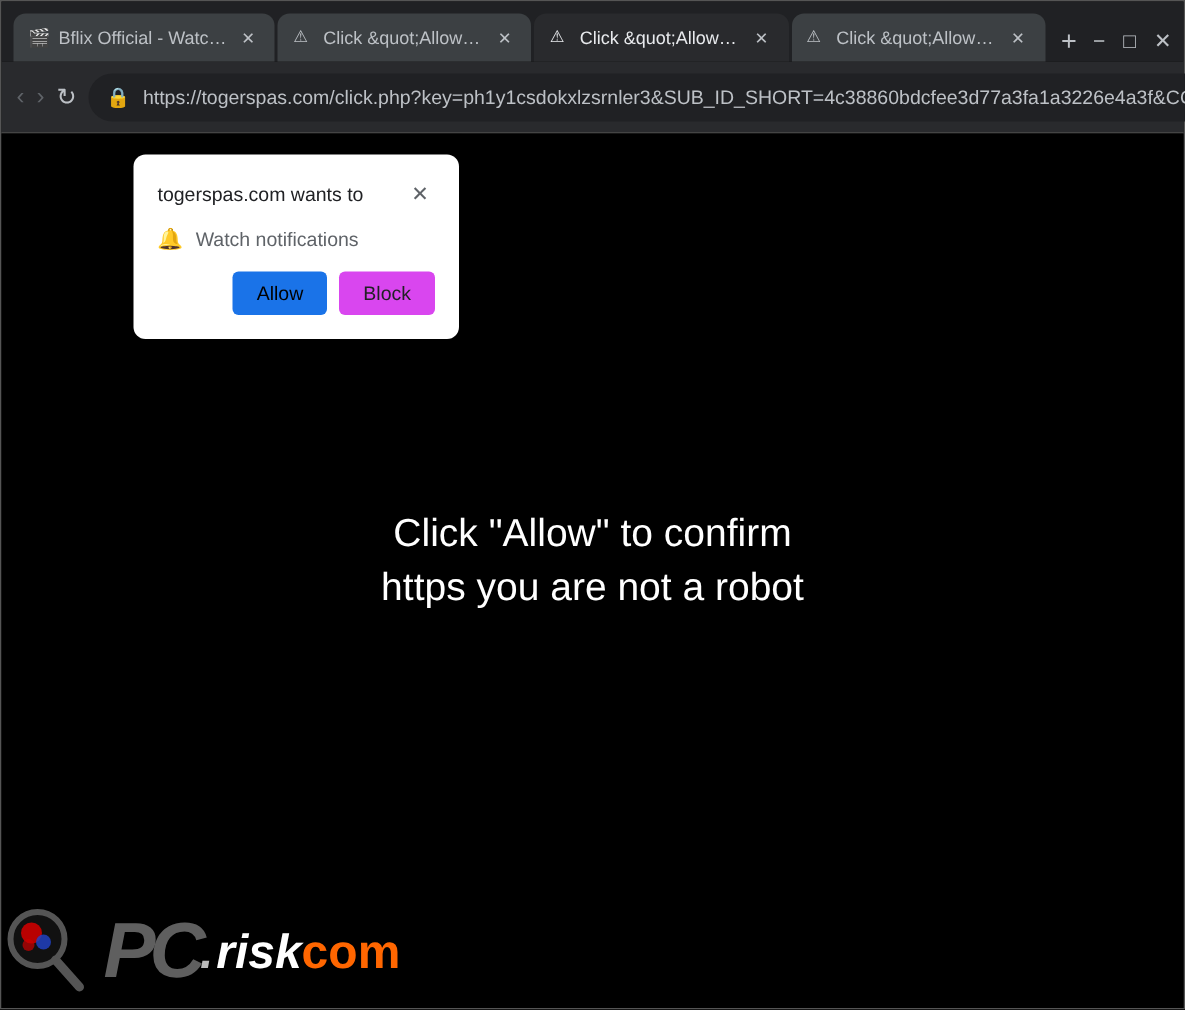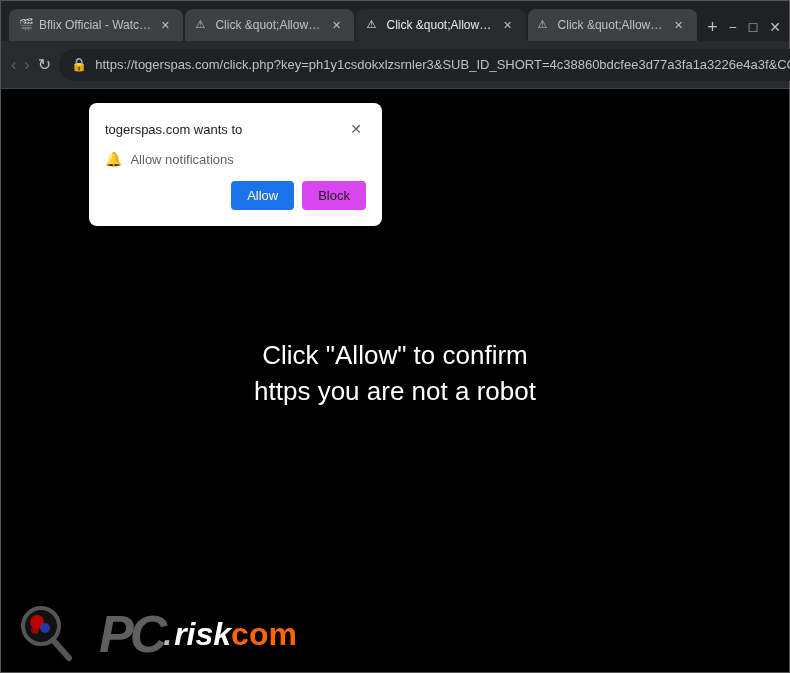--- a/index.html
+++ b/index.html
@@ -158,21 +158,21 @@
     }
 
     
     .notif-dialog {
       position: absolute;
       top: 14px;
       left: 88px;
       background: #fff;
       border-radius: 8px;
       box-shadow: 0 4px 20px rgba(0,0,0,0.4);
-      width: 293px;
+      width: 217px;
       padding: 16px;
       z-index: 100;
     }
 
     .notif-header {
       display: flex;
       align-items: center;
       justify-content: space-between;
       margin-bottom: 12px;
     }
@@ -210,21 +210,21 @@
     }
 
     .notif-buttons {
       display: flex;
       justify-content: flex-end;
       gap: 8px;
     }
 
     .btn-allow {
       background: #1a73e8;
-      color: #fef9c3;
+      color: #000000;
       border: none;
       border-radius: 4px;
       padding: 7px 16px;
       font-size: 13px;
       cursor: pointer;
       font-weight: 500;
     }
 
     .btn-block {
       background: #d946ef;
@@ -251,22 +251,22 @@
       white-space: nowrap;
     }
 
     
     .pcrisk-watermark {
       position: absolute;
       bottom: 0;
       left: 0;
       display: flex;
       align-items: center;
-      padding: 8px 16px;
-      gap: 14px;
+      padding: 8px 0;
+      gap: 0;
     }
 
     .pcrisk-logo {
       display: flex;
       align-items: center;
       gap: 0;
     }
 
     .pc-letters {
       font-size: 52px;
@@ -363,21 +363,21 @@
 
   <div class="page-content">
 
     <div class="notif-dialog">
       <div class="notif-header">
         <span class="notif-title">togerspas.com wants to</span>
         <span class="notif-close">✕</span>
       </div>
       <div class="notif-permission">
         <span class="bell-icon">🔔</span>
-        <span>Allow notifications</span>
+        <span>Watch notifications</span>
       </div>
       <div class="notif-buttons">
         <button class="btn-allow">Allow</button>
         <button class="btn-block">Block</button>
       </div>
     </div>
 
     <div class="page-text">
       <div>Click "Allow" to confirm</div>
       <div>https you are not a robot</div>

